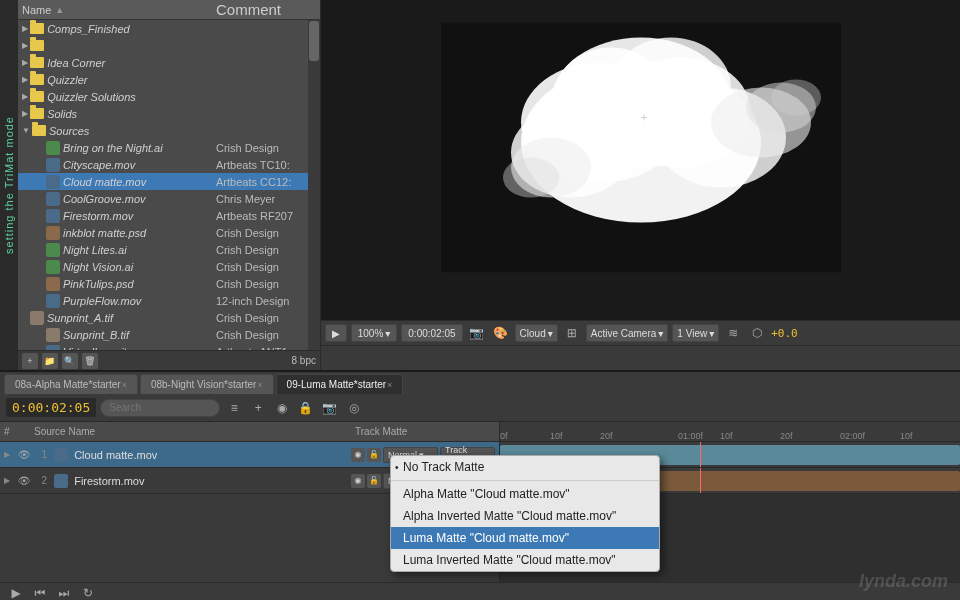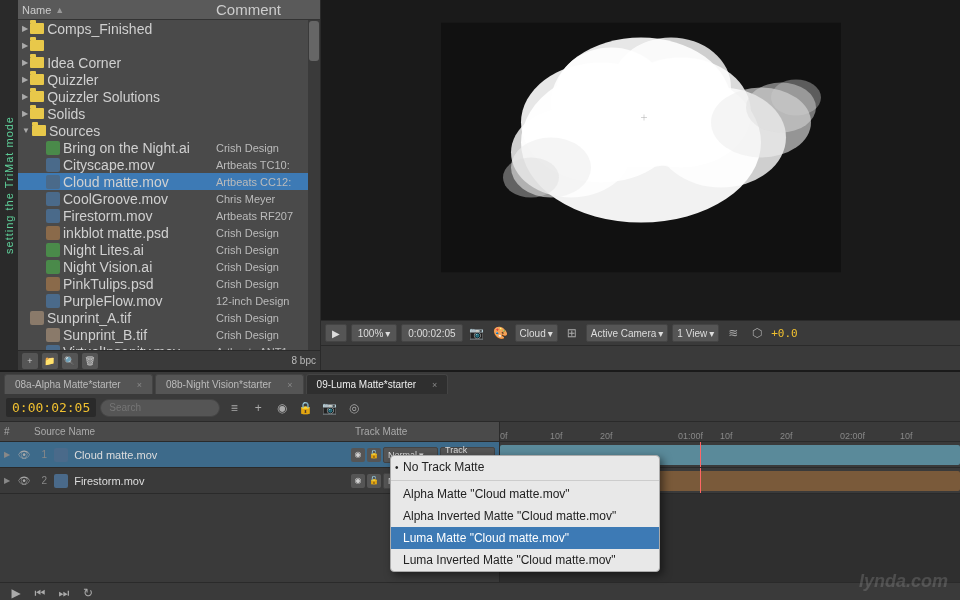--- a/index.html
+++ b/index.html
@@ -129,21 +129,22 @@
       width: 6px;
       height: 3px;
       background: #e8c84a;
       border-radius: 1px 1px 0 0;
     }
 
     .file-name {
       flex: 1;
       overflow: hidden;
       text-overflow: ellipsis;
-      font-size: 14px;
+      font-size: 11px;
+      font-style: italic;
     }
 
     .file-comment {
       width: 100px;
       font-size: 11px;
       color: #bbb;
       overflow: hidden;
       text-overflow: ellipsis;
     }
 
@@ -283,21 +284,21 @@
       padding: 0 10px;
       background: #555;
       border-radius: 3px 3px 0 0;
       font-size: 10px;
       color: #bbb;
       display: flex;
       align-items: center;
       cursor: pointer;
       border: 1px solid #444;
       border-bottom: none;
-      gap: 16px;
+      gap: 1px;
     }
 
     .tab.active {
       background: #2f2f2f;
       color: #eee;
     }
 
     .tab-close {
       font-size: 9px;
       color: #888;

